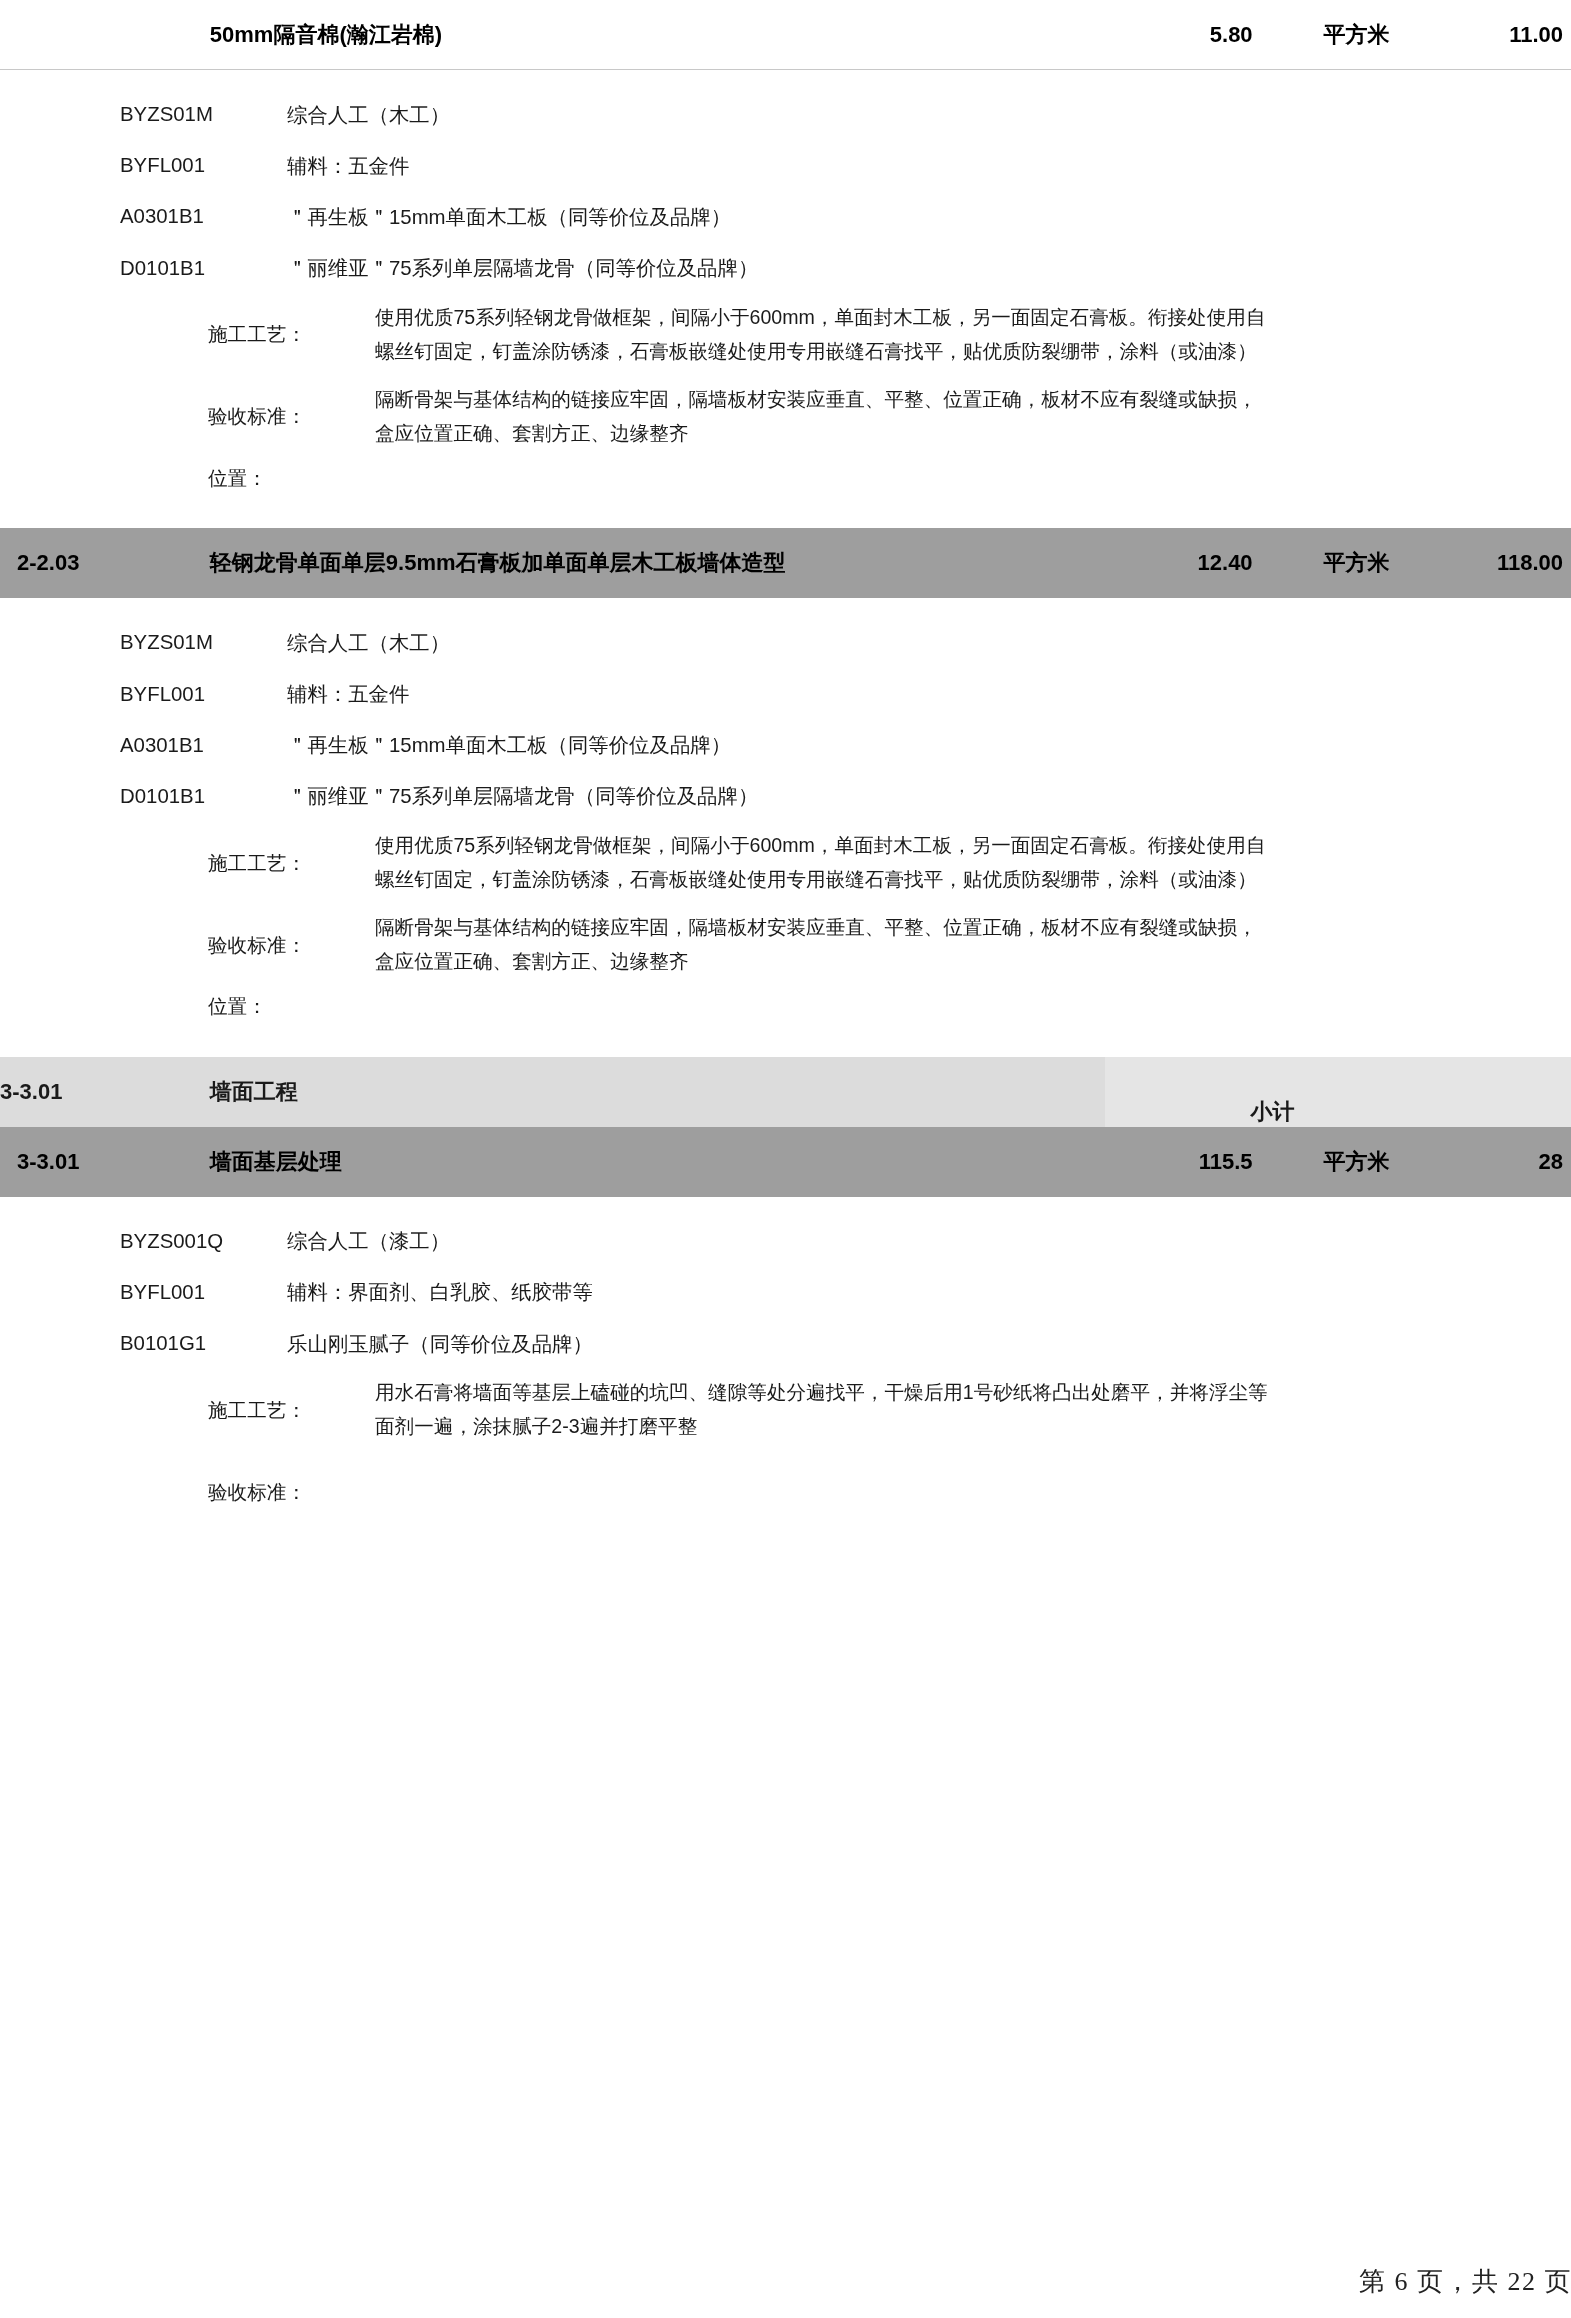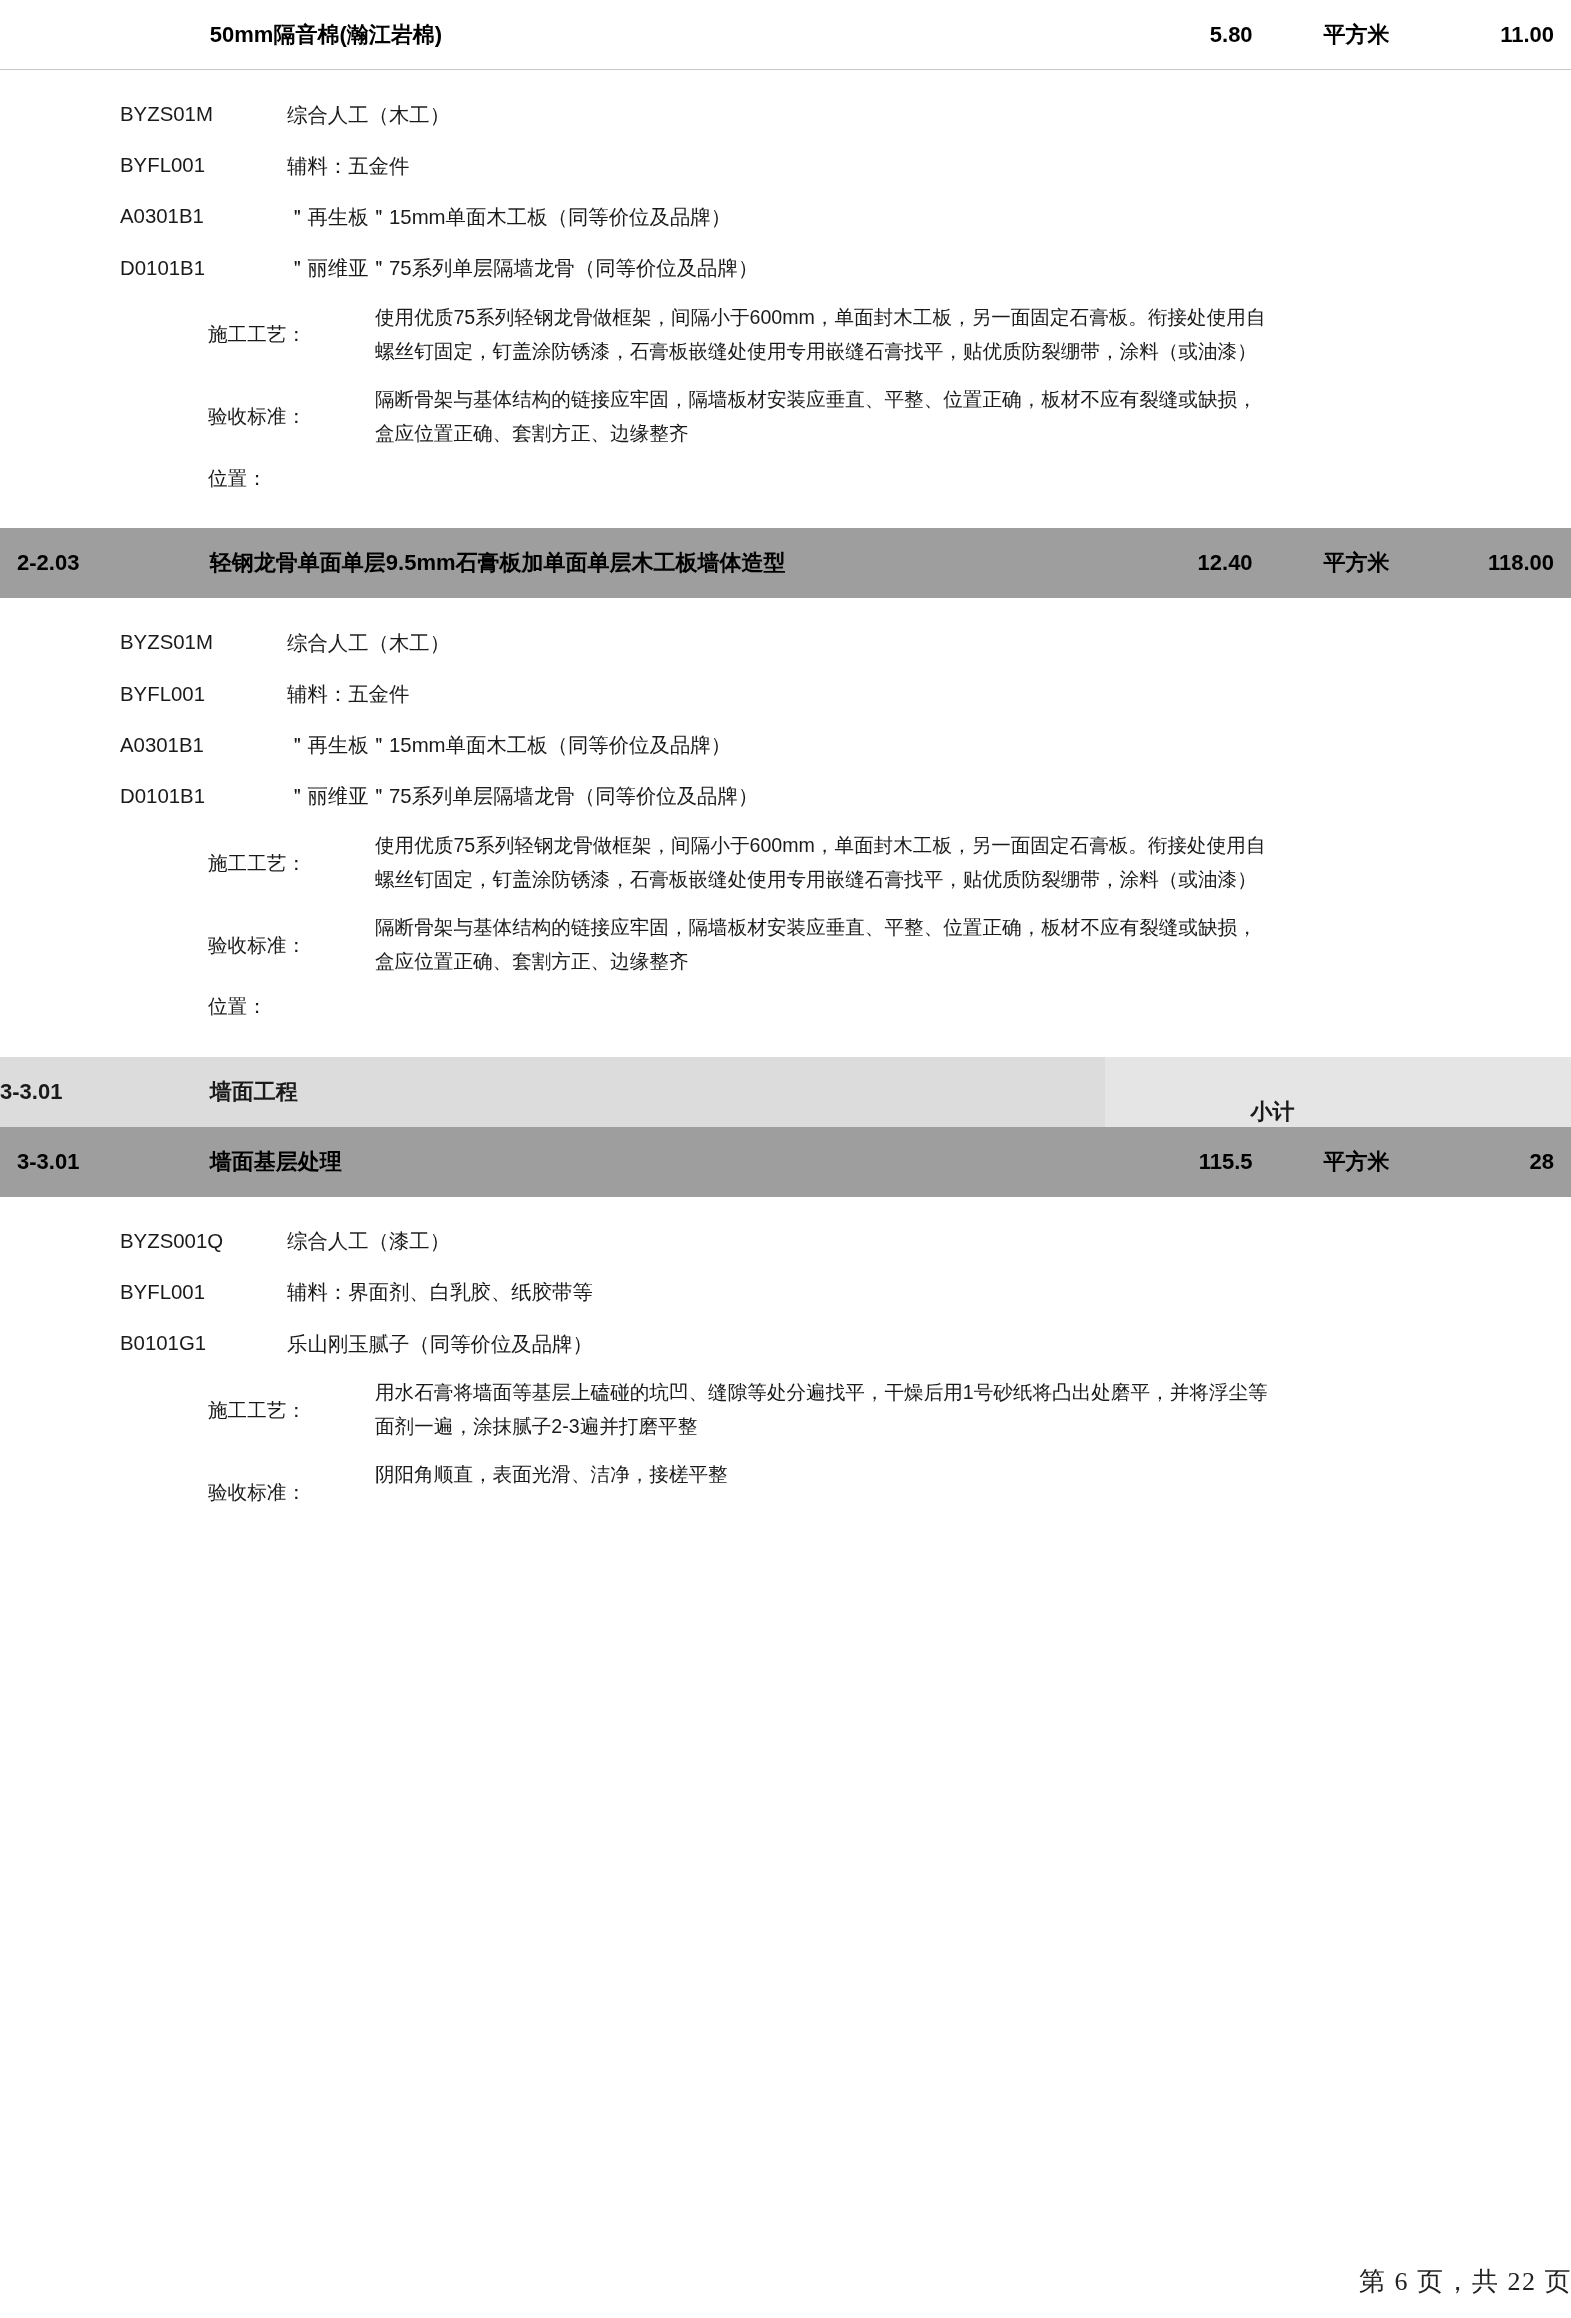--- a/index.html
+++ b/index.html
@@ -63,21 +63,21 @@
   }
   .item-row .c-unit {
     width: 167px;
     box-sizing: border-box;
     text-align: center;
   }
   .item-row .c-price {
     width: 131px;
     box-sizing: border-box;
     text-align: right;
-    padding-right: 17px;
+    padding-right: 8px;
   }
 
   
   .section-row {
     height: 70px;
     align-items: center;
     font-weight: bold;
     font-size: 22px;
   }
   .section-row .s-left {
@@ -316,19 +316,18 @@
     </div>
 
     <div class="para-row">
       <div class="p-label">施工工艺：</div>
       <div class="p-text">用水石膏将墙面等基层上磕碰的坑凹、缝隙等处分遍找平，干燥后用1号砂纸将凸出处磨平，并将浮尘等
 面剂一遍，涂抹腻子2-3遍并打磨平整</div>
     </div>
 
     <div class="para-row">
       <div class="p-label">验收标准：</div>
-      <div class="p-text">阴阳角顺直，表面光滑、洁净，接槎平整</div>
     </div>
   </div>
 
   <div class="footer">第 6 页，共 22 页</div>
 </div>
 
 
 </body></html>

